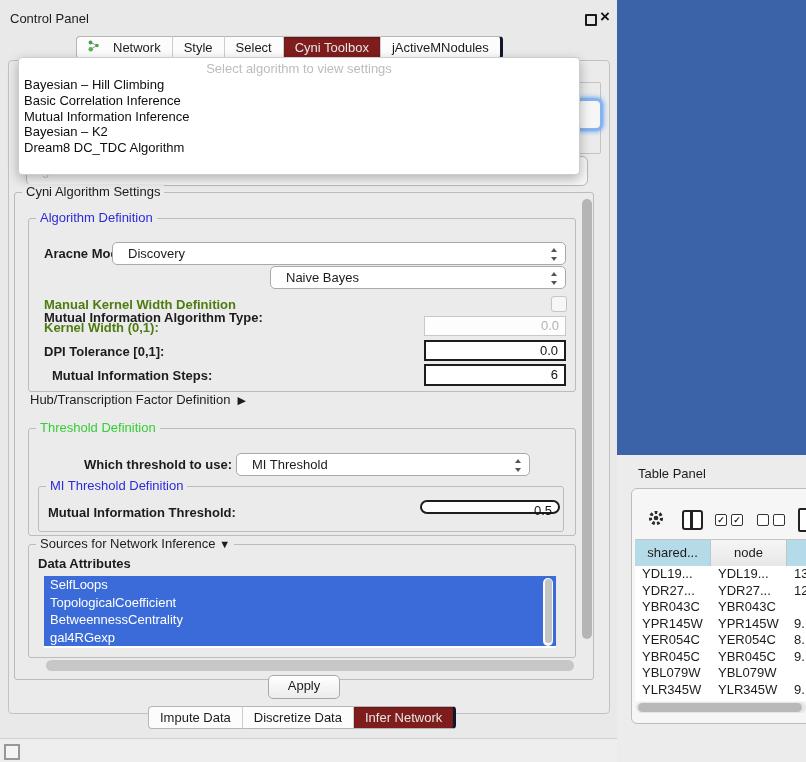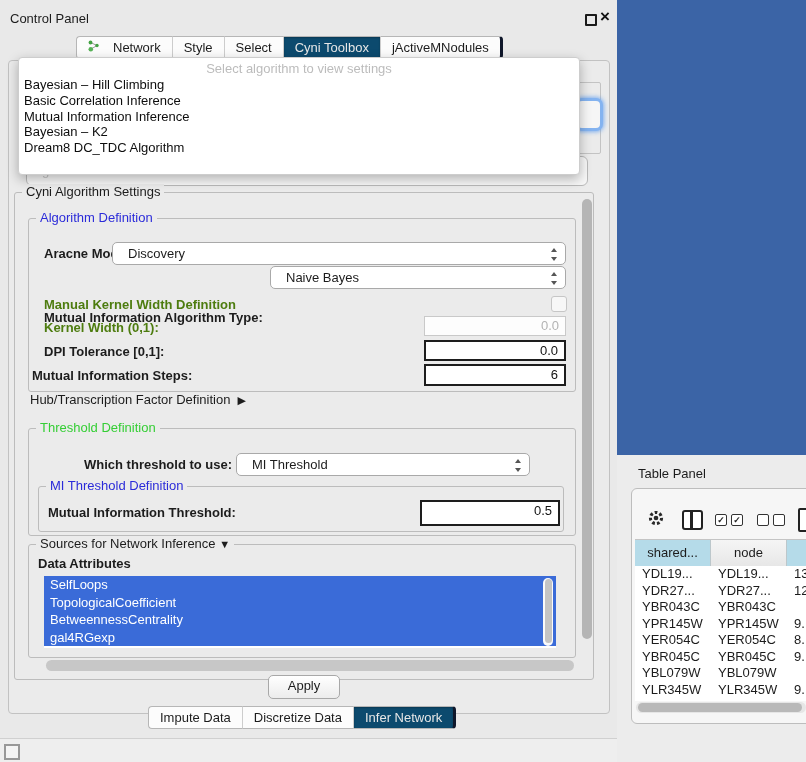--- a/index.html
+++ b/index.html
@@ -15,21 +15,21 @@
            border:1px solid #c2c2c2;border-radius:4px;}
   
   .tabbar{position:absolute;display:flex;height:23px;z-index:12;}
   .tabbar.top{left:76px;top:36px;}
   .tabbar.bottom{left:148px;top:706px;}
   .tab{display:flex;align-items:center;gap:13px;padding:0 11px;background:#fcfcfc;
        border-top:1px solid #b6b6b6;border-bottom:1px solid #b6b6b6;border-left:1px solid #cdcdcd;
        font-size:13px;white-space:nowrap;}
   .tab:nth-child(1){border-left:1px solid #b6b6b6;border-radius:4px 0 0 4px;}
   .tab:last-child{border-right:3px solid #0f172a;border-radius:0 4px 4px 0;}
-  .tab.sel{background:#0c4a6e;color:#e7e7e7;box-shadow:inset 0 1px 2px rgba(0,0,0,.25);}
+  .tab.sel{background:#7f1d1d;color:#e7e7e7;box-shadow:inset 0 1px 2px rgba(0,0,0,.25);}
   
   .bg-combo-focus{position:absolute;left:575px;top:98px;width:22px;height:27px;background:#f6f6f6;
                   border-radius:7px;border:3px solid #84b3f0;box-shadow:0 0 4px 1px rgba(100,160,240,.8);z-index:2;}
   .bg-groupline{position:absolute;left:22px;top:82px;width:577px;height:70px;border:1px solid #c3c3c3;border-radius:2px;z-index:1;}
   .bg-combo2{position:absolute;left:26px;top:156px;width:562px;height:30px;background:#f7f7f7;
              border:1px solid #b9b9b9;border-radius:6px;z-index:2;font-size:13px;line-height:28px;
              color:#c6c6c6;padding-left:15px;box-sizing:border-box;}
   
   .popup{position:absolute;left:18px;top:57px;width:560px;height:116px;background:#ffffff;
          border:1px solid #cdcdcd;border-radius:4px;box-shadow:0 4px 12px rgba(0,0,0,.28);z-index:30;}
@@ -186,40 +186,40 @@
     <div class="combo" style="left:270px;top:266px;width:296px;">
       <span>Naive Bayes</span>
       <span class="stepper"></span>
     </div>
     <div class="flabel dis" style="left:44px;top:297px;">Manual Kernel Width Definition</div>
     <div class="checkbox" style="left:551px;top:296px;"></div>
     <div class="flabel dis" style="left:44px;top:320px;">Kernel Width (0,1):</div>
     <div class="tfield dis" style="left:424px;top:316px;width:142px;height:20px;">0.0</div>
     <div class="flabel" style="left:44px;top:344px;">DPI Tolerance [0,1]:</div>
     <div class="tfield dark" style="left:424px;top:340px;width:142px;height:21px;">0.0</div>
-    <div class="flabel" style="left:32px;top:368px;text-align:right;">Mutual Information Steps:</div>
+    <div class="flabel" style="left:52px;top:368px;text-align:right;">Mutual Information Steps:</div>
     <div class="tfield dark" style="left:424px;top:364px;width:142px;height:22px;">6</div>
 
     <div class="hub-row">
       <span>Hub/Transcription Factor Definition</span><span class="tri">▶</span>
     </div>
 
     <div class="gbox" style="left:28px;top:428px;width:546px;height:106px;">
       <span class="glabel green">Threshold Definition</span>
     </div>
     <div class="flabel" style="left:84px;top:457px;">Which threshold to use:</div>
     <div class="combo" style="left:236px;top:453px;width:294px;">
       <span>MI Threshold</span>
       <span class="stepper"></span>
     </div>
     <div class="gbox" style="left:38px;top:486px;width:524px;height:44px;">
       <span class="glabel blue">MI Threshold Definition</span>
     </div>
     <div class="flabel" style="left:48px;top:505px;">Mutual Information Threshold:</div>
-    <div class="tfield dark" style="left:420px;top:500px;width:140px;height:26px;">0.5</div>
+    <div class="tfield dark" style="left:420px;top:500px;width:140px;height:14px;border-radius:8px;">0.5</div>
 
     <div class="gbox" style="left:28px;top:544px;width:546px;height:112px;">
       <span class="glabel"><span>Sources for Network Inference</span> <span style="font-size:11px;">▼</span></span>
     </div>
     <div class="flabel" style="left:38px;top:556px;">Data Attributes</div>
     <div class="attr-list">
 
         <div class="attr-item">SelfLoops</div>
 
         <div class="attr-item">TopologicalCoefficient</div>

